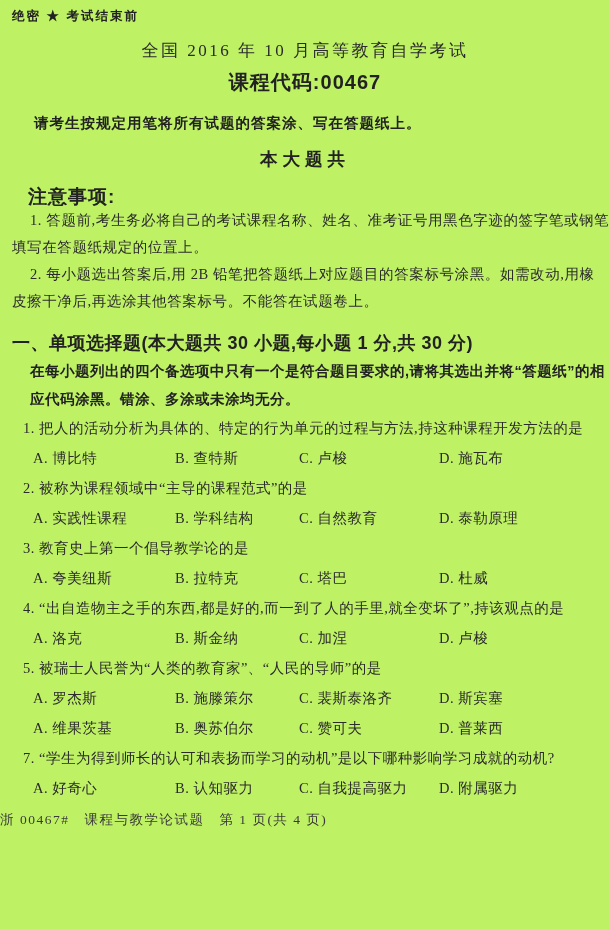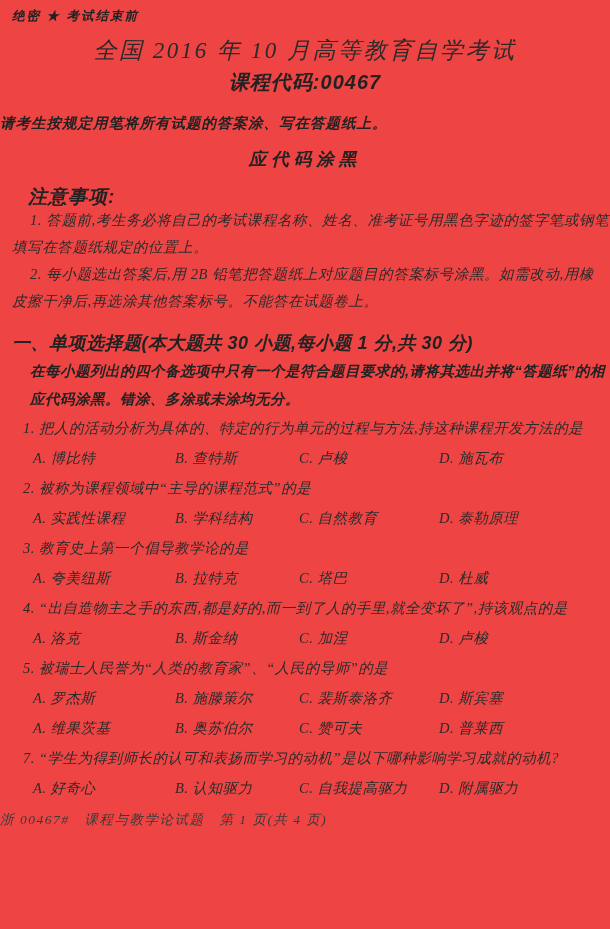--- a/index.html
+++ b/index.html
@@ -1,26 +1,26 @@
 <!DOCTYPE html>
 <html><head>
 <meta charset="utf-8">
 <style>
   html,body{margin:0;padding:0;background:#d9d9d9;}
   .page{
-    width:610px;height:929px;margin:0 auto;background:#ef4444;color:#2b2b2b;
+    width:610px;height:929px;margin:0 auto;background:#bef264;color:#2b2b2b;
     font-family:"Liberation Serif",serif;font-size:14.5px;
-    box-sizing:border-box;padding-top:8px;overflow:hidden;position:relative;font-style:italic;
+    box-sizing:border-box;padding-top:8px;overflow:hidden;position:relative;
   }
   .hei{font-family:"Liberation Sans",sans-serif;font-weight:bold;color:#222;}
   .security{margin-left:12px;font-size:12.5px;letter-spacing:2px;}
-  .session{margin-top:12px;text-align:center;font-size:23px;letter-spacing:2.5px;line-height:27px;}
+  .session{margin-top:12px;text-align:center;font-size:17px;letter-spacing:2.5px;line-height:27px;}
   .title{margin-top:6px;text-align:center;font-size:27px;letter-spacing:4px;line-height:36px;}
   .code{margin-top:8px;text-align:center;font-size:20px;letter-spacing:1px;line-height:21px;}
-  .preface{margin-top:20px;font-size:14.5px;letter-spacing:1px;line-height:20px;}
+  .preface{margin-top:20px;padding-left:34px;font-size:14.5px;letter-spacing:1px;line-height:20px;}
   .section{margin-top:14px;text-align:center;font-size:17.5px;letter-spacing:5px;line-height:24px;}
   .notice-title{margin-top:16px;margin-left:28px;font-size:19px;letter-spacing:1px;line-height:20px;}
   .nline{line-height:27px;letter-spacing:0.6px;}
   .ind{padding-left:30px;}
   .base{padding-left:12px;}
   .part-heading{margin-top:14px;padding-left:12px;font-size:18px;line-height:28px;letter-spacing:0.5px;}
   .pinstr{padding-left:30px;line-height:28px;letter-spacing:0.5px;font-size:14.5px;}
   .stem{padding-left:23px;line-height:30px;letter-spacing:0.5px;}
   .opts{display:grid;grid-template-columns:142px 124px 140px auto;padding-left:33px;line-height:30px;letter-spacing:0.5px;}
   .opt{white-space:nowrap;}
@@ -31,21 +31,21 @@
 
 <div class="page">
 
   <div class="security hei">绝密 ★ 考试结束前</div>
 
   <div class="session">全国 2016 年 10 月高等教育自学考试</div>
   <div class="code hei">课程代码:00467</div>
 
   <div class="preface hei">请考生按规定用笔将所有试题的答案涂、写在答题纸上。</div>
 
-  <div class="section hei">应代码涂黑</div>
+  <div class="section hei">本大题共</div>
 
   <div class="notice-title hei">注意事项:</div>
   <div class="nline ind">1. 答题前,考生务必将自己的考试课程名称、姓名、准考证号用黑色字迹的签字笔或钢笔</div>
   <div class="nline base">填写在答题纸规定的位置上。</div>
   <div class="nline ind">2. 每小题选出答案后,用 2B 铅笔把答题纸上对应题目的答案标号涂黑。如需改动,用橡</div>
   <div class="nline base">皮擦干净后,再选涂其他答案标号。不能答在试题卷上。</div>
 
   <div class="part-heading hei">一、单项选择题(本大题共 30 小题,每小题 1 分,共 30 分)</div>
   <div class="pinstr hei">在每小题列出的四个备选项中只有一个是符合题目要求的,请将其选出并将“答题纸”的相</div>
   <div class="pinstr hei">应代码涂黑。错涂、多涂或未涂均无分。</div>

